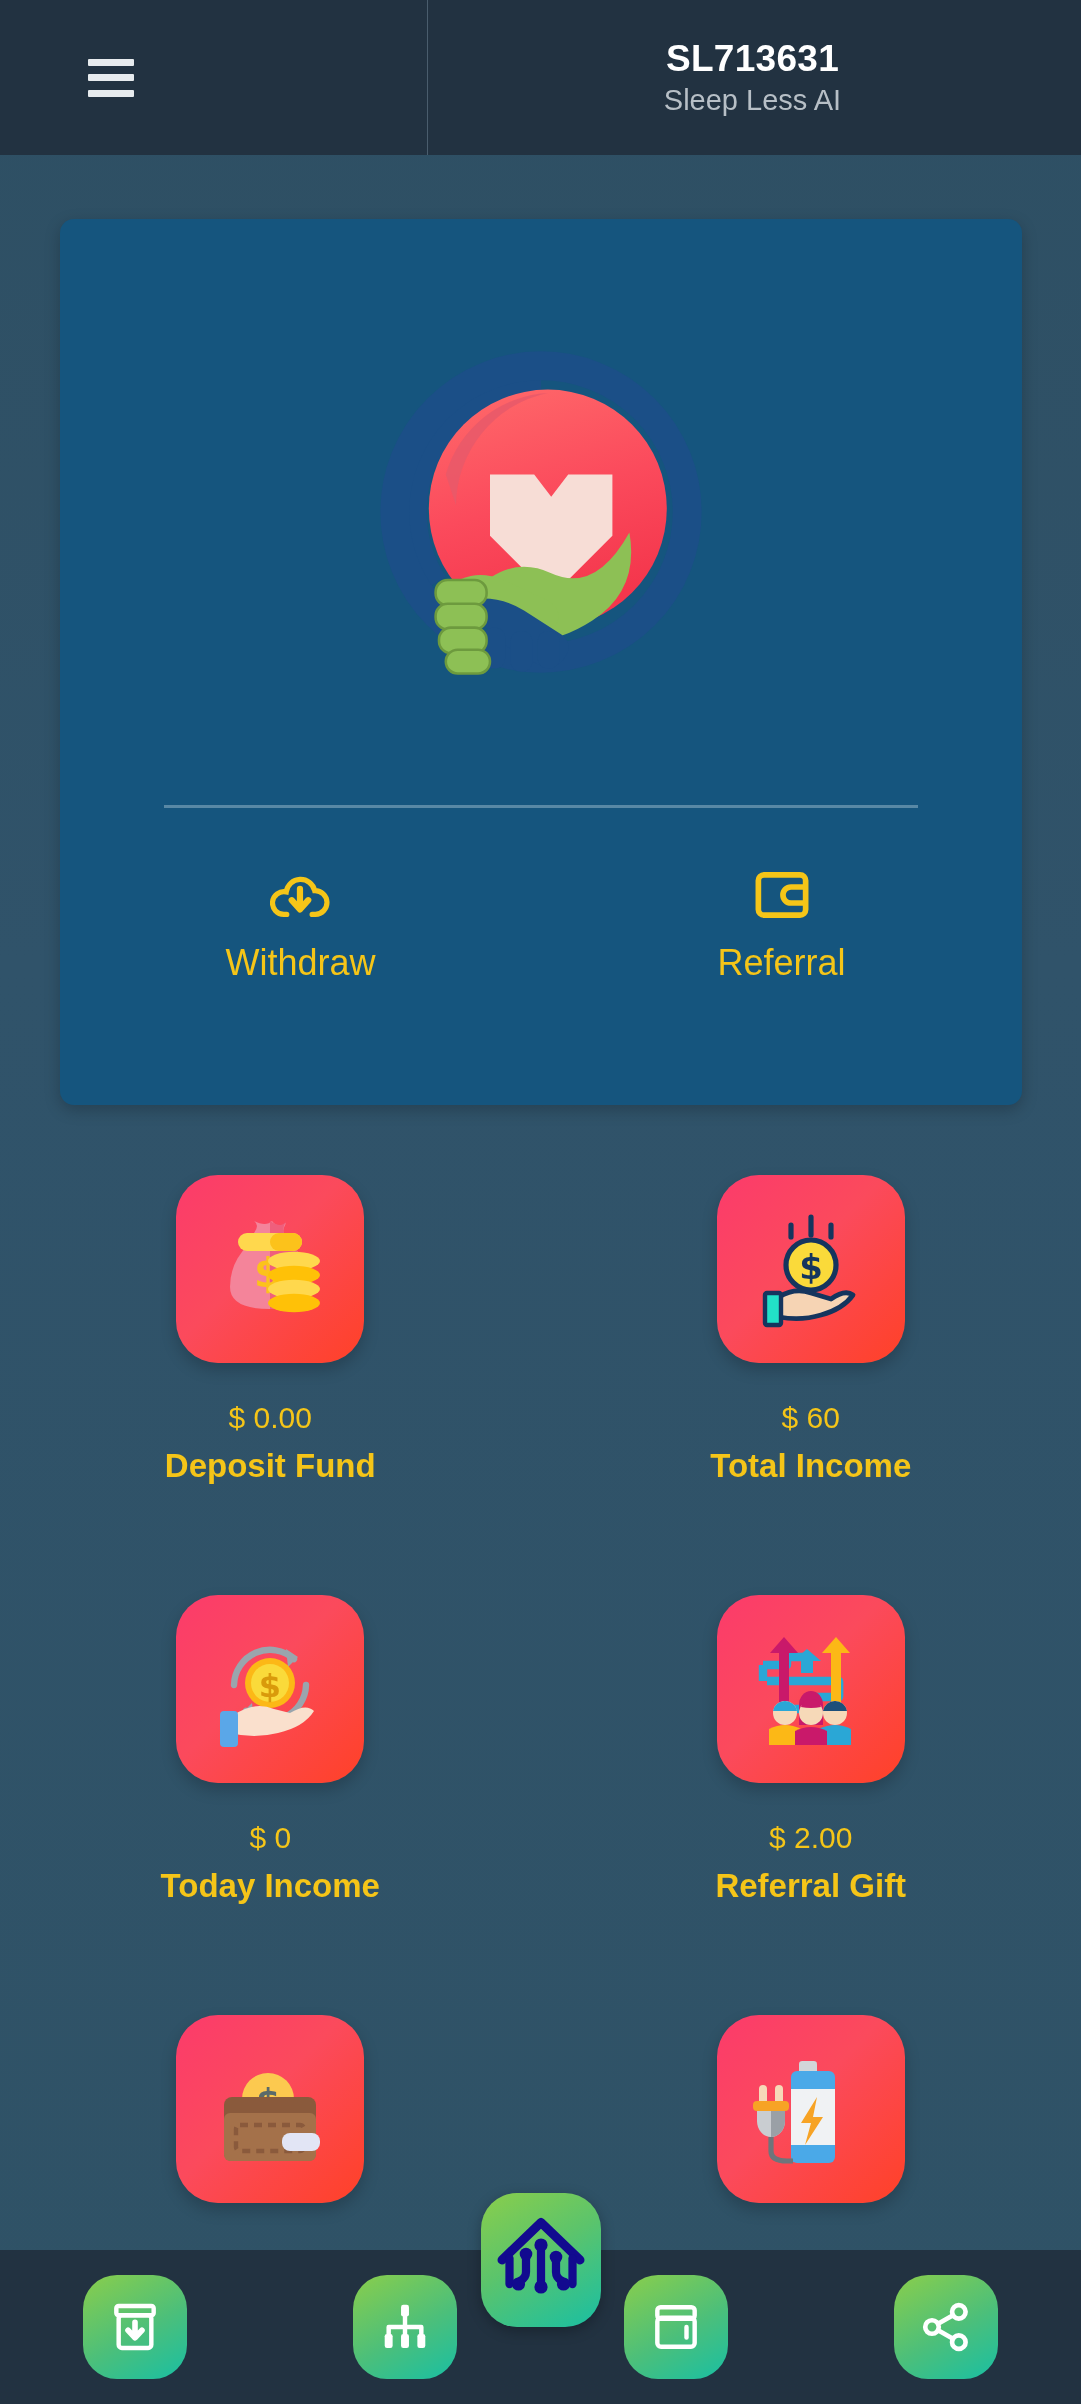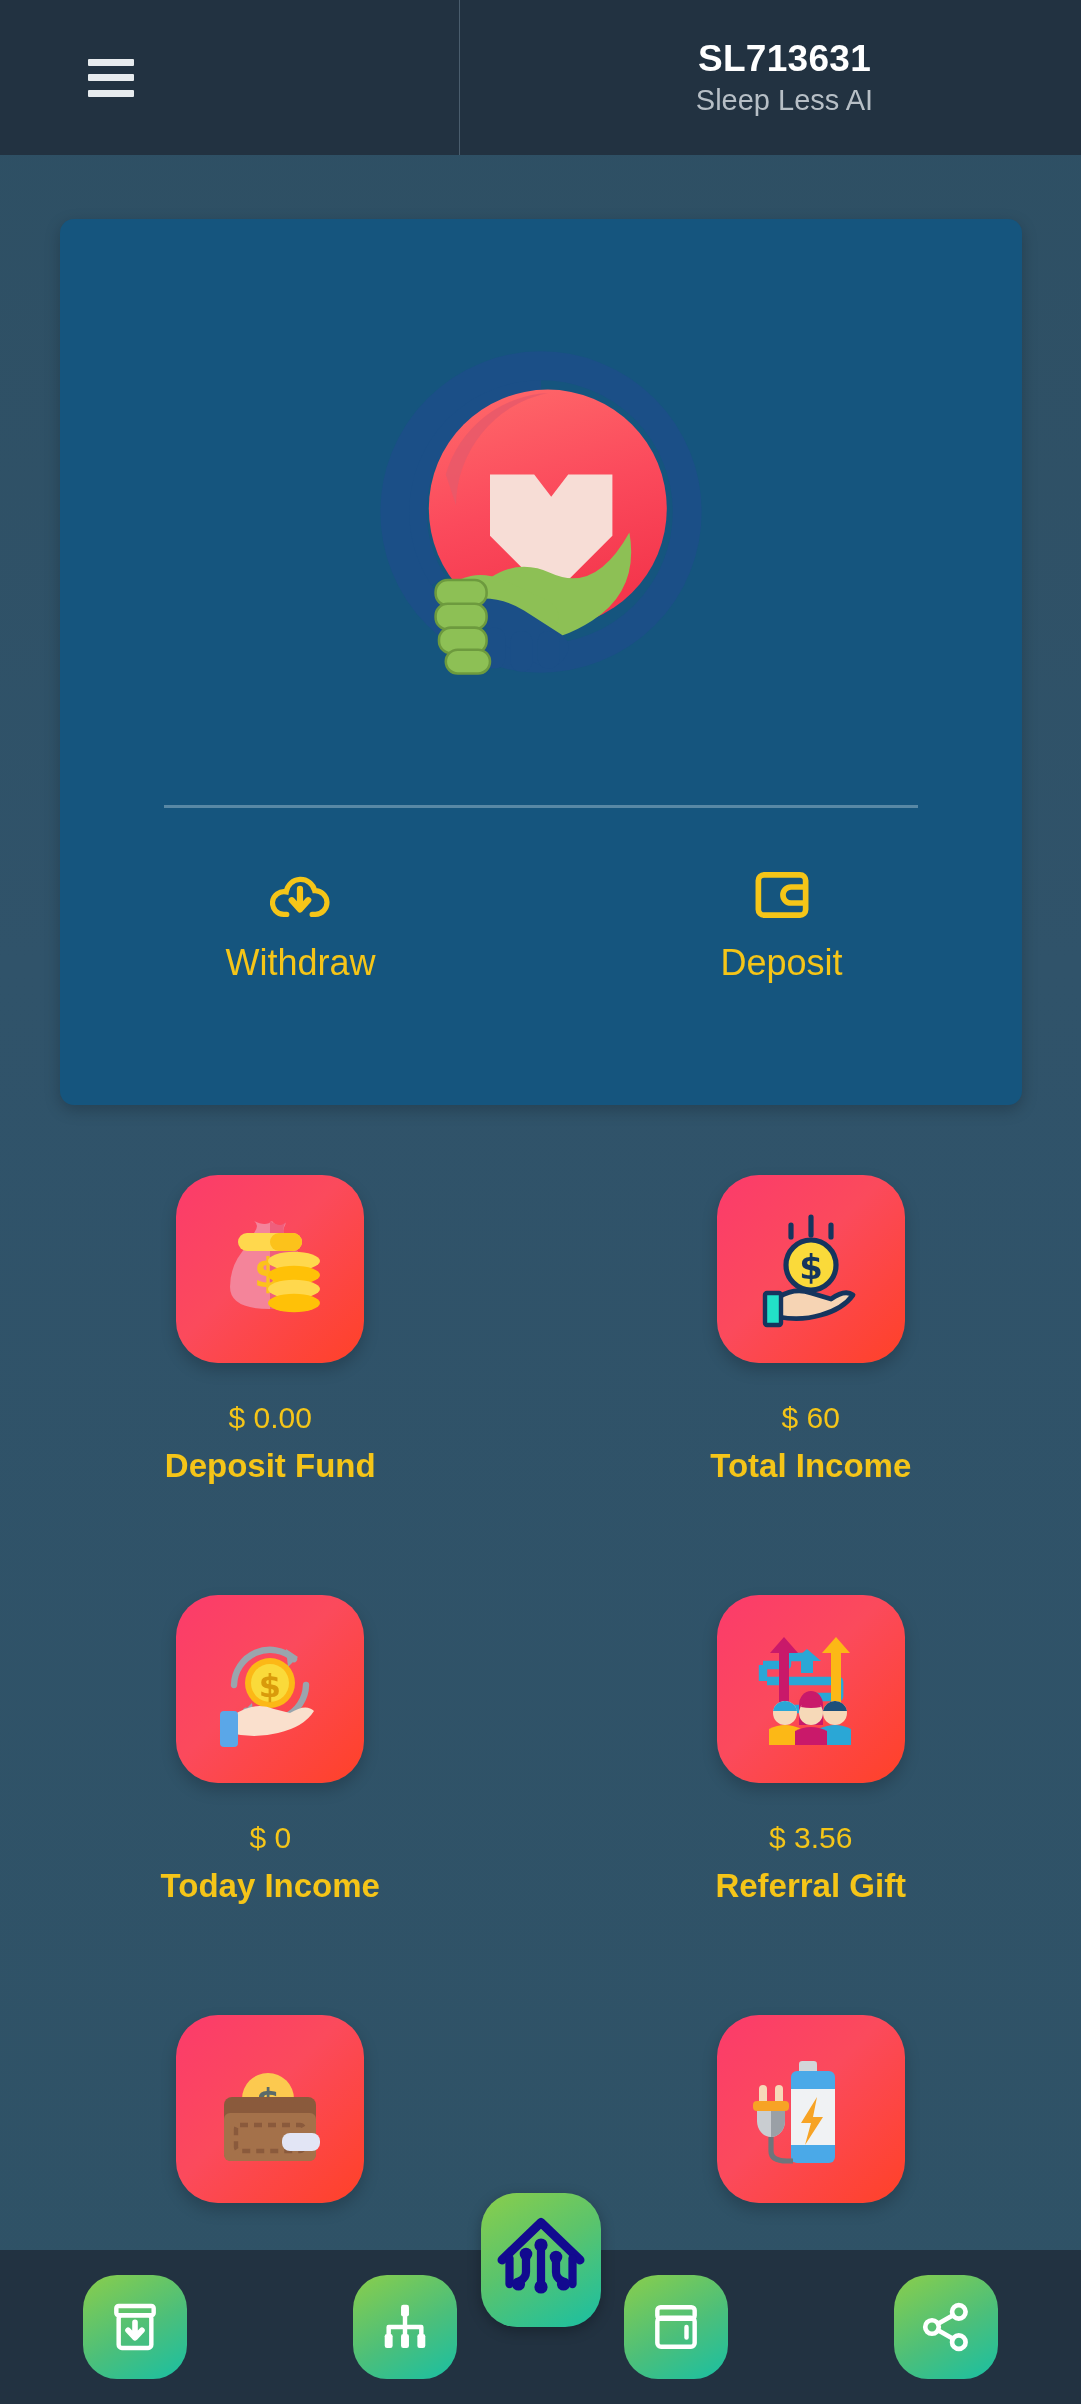--- a/index.html
+++ b/index.html
@@ -14,21 +14,21 @@
     width: 1081px; height: 2404px;
     background: linear-gradient(180deg, #2e4f63 0%, #30536a 40%, #2f5266 100%);
     overflow: hidden;
   }
 
   
   .appbar {
     position: absolute; top: 0; left: 0;
     width: 1081px; height: 155px;
     background: #223241;
-    display: flex; align-items: stretch; gap: 32px;
+    display: flex; align-items: stretch;
   }
   .appbar-left {
     width: 427px; display: flex; align-items: center;
     padding-left: 88px;
   }
   .hamburger {
     width: 46px; height: 38px;
     display: flex; flex-direction: column; justify-content: space-between;
     cursor: pointer;
   }
@@ -199,21 +199,21 @@
           <path d="M6.5 17.5 H5.4 A4.4 4.4 0 1 1 6.3 8.8 A5.6 5.6 0 0 1 17.3 8.3 A4.6 4.6 0 0 1 17.6 17.5 H16.3" fill="none" stroke="#f5c518" stroke-width="2" stroke-linecap="round"></path>
           <path d="M11.6 7.6 V14.6 M8.4 12 L11.6 15.6 L14.8 12" fill="none" stroke="#f5c518" stroke-width="2.4" stroke-linecap="round" stroke-linejoin="round"></path>
         </svg>
         <div class="action-label">Withdraw</div>
       </div>
       <div class="action">
         <svg width="58" height="52" viewBox="0 0 24 22">
           <rect x="2" y="2.5" width="20" height="17" rx="2.4" fill="none" stroke="#f5c518" stroke-width="2.4"></rect>
           <path d="M22 7.6 H15.8 a3.4 3.4 0 0 0 0 6.8 H22" fill="none" stroke="#f5c518" stroke-width="2.4"></path>
         </svg>
-        <div class="action-label">Deposit</div>
+        <div class="action-label">Referral</div>
       </div>
     </div>
   </div>
 
   <div class="grid">
 
     <div class="stat">
       <div class="stat-icon">
         <svg width="128" height="128" viewBox="0 0 64 64">
           <path d="M24 14 q3 -4 0 -6 q6 3 9 0 q3 4 7 1 q-2 4 -1 5 Z" fill="#f4849a"></path>
@@ -295,21 +295,21 @@
             <path d="M36 52 q8 -4 16 0 v8 h-16 Z" fill="#2aa7d6"></path>
           </g>
           <g>
             <path d="M26 40 a6 7 0 0 1 12 0 v10 h-12 Z" fill="#c9196a"></path>
             <circle cx="32" cy="44" r="6" fill="#f6d9b8"></circle>
             <path d="M32 37 a5 5 0 0 1 5 4 q-5 1 -10 0 a5 5 0 0 1 5 -4" fill="#c9196a"></path>
             <path d="M24 53 q8 -4 16 0 v7 h-16 Z" fill="#c9196a"></path>
           </g>
         </svg>
       </div>
-      <div class="stat-value">$ 3.56</div>
+      <div class="stat-value">$ 2.00</div>
       <div class="stat-label">Referral Gift</div>
     </div>
 
     <div class="stat">
       <div class="stat-icon">
         <svg width="128" height="128" viewBox="0 0 64 64">
           <circle cx="31" cy="27" r="13" fill="#fcc94f"></circle>
           <text x="31" y="34" font-size="17" font-weight="bold" fill="#5a6a6a" text-anchor="middle" font-family="DejaVu Sans, sans-serif">$</text>
           <rect x="9" y="26" width="46" height="32" rx="4" fill="#8a5a3c"></rect>
           <rect x="9" y="34" width="46" height="24" rx="3" fill="#a4714a"></rect>

